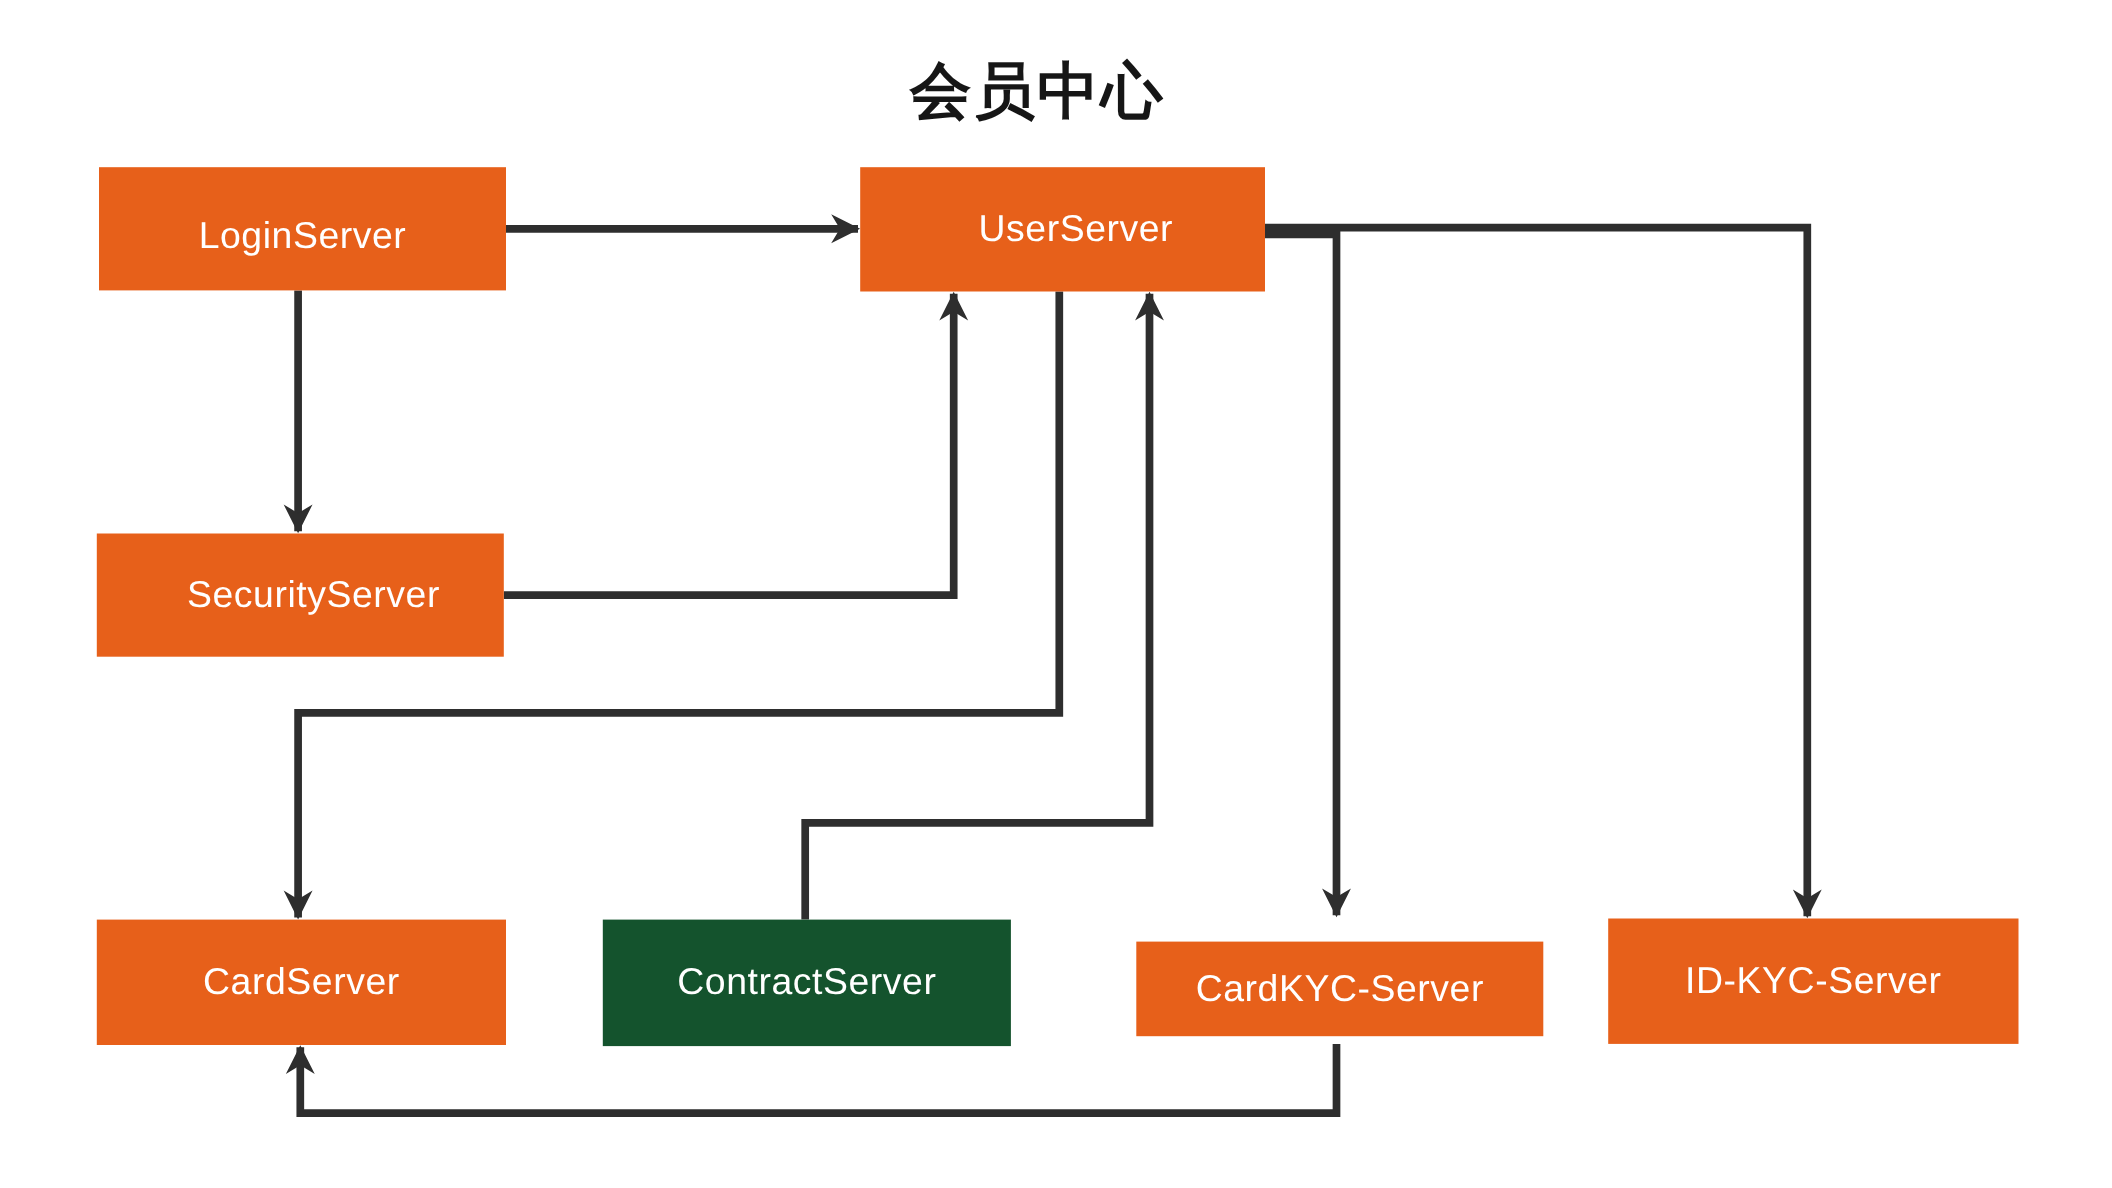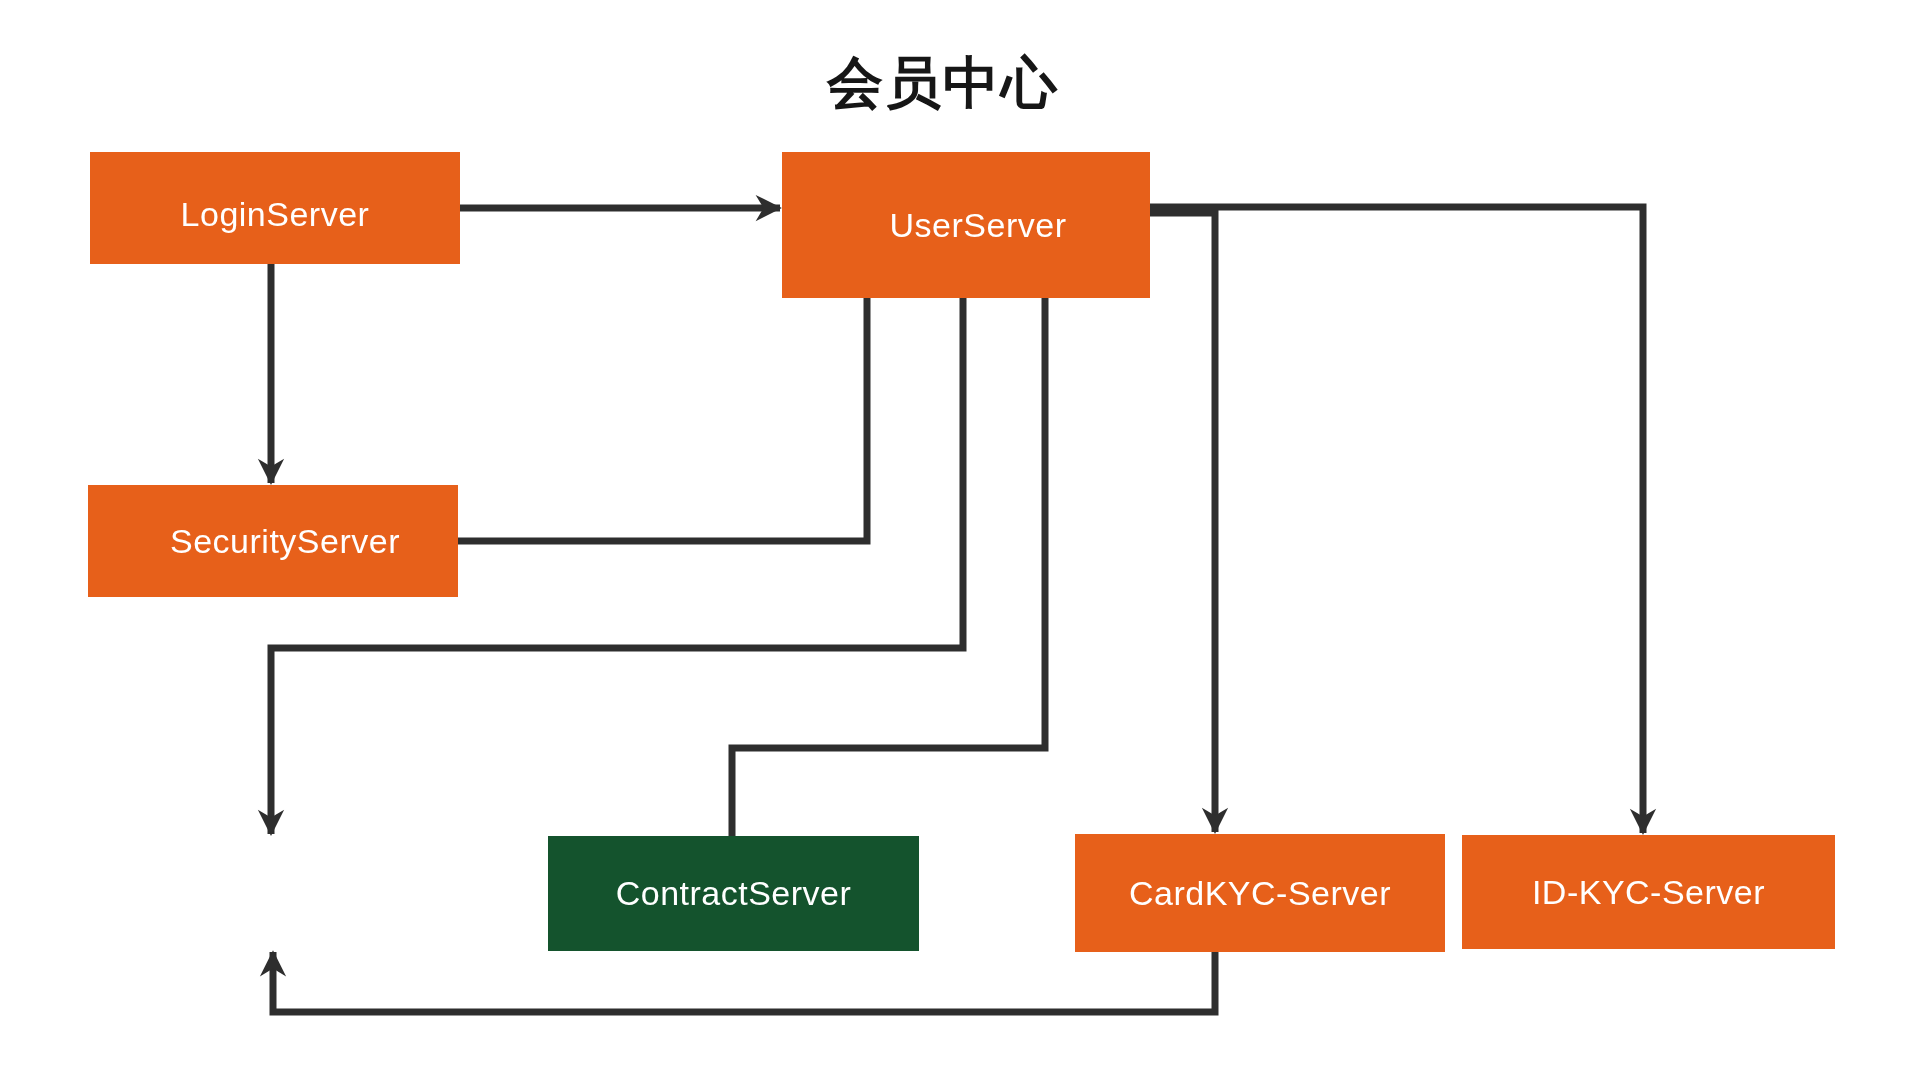--- a/index.html
+++ b/index.html
@@ -78,30 +78,33 @@
         <polyline points="1150,213 1215,213 1215,832" fill="none" stroke="#2E2E2E" stroke-width="7" stroke-linejoin="miter" marker-end="url(#arrowhead)"></polyline>
         <polyline points="1150,207 1643,207 1643,833" fill="none" stroke="#2E2E2E" stroke-width="7" stroke-linejoin="miter" marker-end="url(#arrowhead)"></polyline>
         <polyline points="1215,949 1215,1012 273,1012 273,952" fill="none" stroke="#2E2E2E" stroke-width="7" stroke-linejoin="miter" marker-end="url(#arrowhead)"></polyline>
       </g>
   </svg>
 
   <div class="nodes-layer" id="nodes-layer">
       <div class="node" style="left: 90px; top: 152px; width: 370px; height: 112px; background: rgb(231, 96, 26);">
         <span style="color: rgb(255, 255, 255); margin-top: 12px;">LoginServer</span>
       </div>
-      <div class="node" style="left: 782px; top: 152px; width: 368px; height: 146px; background: rgb(231, 96, 26); padding-left: 24px;">
+      <div class="node" style="left: 782px; top: 152px; width: 368px; height: 113px; background: rgb(231, 96, 26); padding-left: 24px;">
         <span style="color: rgb(255, 255, 255);">UserServer</span>
       </div>
       <div class="node" style="left: 88px; top: 485px; width: 370px; height: 112px; background: rgb(231, 96, 26); padding-left: 24px;">
         <span style="color: rgb(255, 255, 255);">SecurityServer</span>
       </div>
+      <div class="node" style="left: 88px; top: 836px; width: 372px; height: 114px; background: rgb(231, 96, 26);">
+        <span style="color: rgb(255, 255, 255);">CardServer</span>
+      </div>
       <div class="node" style="left: 548px; top: 836px; width: 371px; height: 115px; background: #14532d;">
         <span style="color: rgb(255, 255, 255);">ContractServer</span>
       </div>
-      <div class="node" style="left: 1033px; top: 834px; width: 370px; height: 118px; background: rgb(231, 96, 26); margin-left: 42px;">
+      <div class="node" style="left: 1033px; top: 856px; width: 370px; height: 86px; background: rgb(231, 96, 26);">
         <span style="color: rgb(255, 255, 255);">CardKYC-Server</span>
       </div>
       <div class="node" style="left: 1462px; top: 835px; width: 373px; height: 114px; background: rgb(231, 96, 26);">
         <span style="color: rgb(255, 255, 255);">ID-KYC-Server</span>
       </div>
     </div>
 
 </div>
 
 </body></html>

